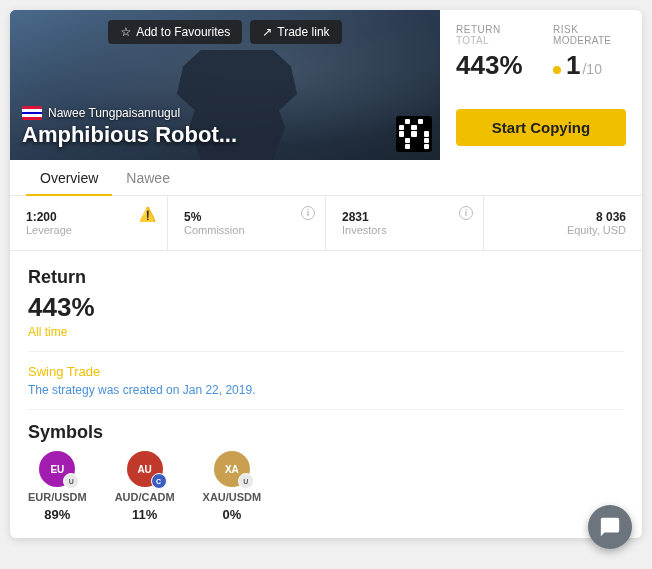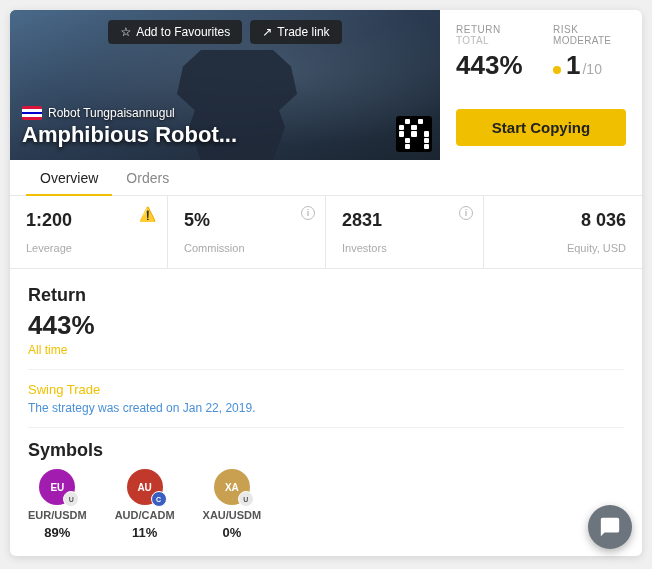--- a/index.html
+++ b/index.html
@@ -207,24 +207,24 @@
       border-bottom: 1px solid #e8e8e8;
       margin: 0 0;
     }
     .stat-cell {
       padding: 14px 16px;
       border-right: 1px solid #e8e8e8;
       position: relative;
     }
     .stat-cell:last-child { border-right: none; text-align: right; }
     .stat-cell-value {
-      font-size: 18px;
+      font-size: 12px;
       font-weight: 600;
       color: #222;
-      margin-bottom: 11px;
+      margin-bottom: 0;
     }
     .stat-cell-label {
       font-size: 11px;
       color: #aaa;
     }
     .info-icon {
       position: absolute;
       top: 10px;
       right: 10px;
       width: 14px;
@@ -374,21 +374,21 @@
       </div>
 
       <div class="hero-flag-name">
         <div class="flag-icon">
           <div class="flag-red"></div>
           <div class="flag-white"></div>
           <div style="background:#0000cd;height:33%;"></div>
           <div class="flag-white"></div>
           <div class="flag-red"></div>
         </div>
-        <span class="hero-name">Robot Tungpaisannugul</span>
+        <span class="hero-name">Nawee Tungpaisannugul</span>
       </div>
 
       <div class="hero-title">Amphibious Robot...</div>
 
       <div class="qr-code">
         <div class="qr-cell dark"></div>
         <div class="qr-cell"></div>
         <div class="qr-cell dark"></div>
         <div class="qr-cell"></div>
         <div class="qr-cell dark"></div>
@@ -431,21 +431,21 @@
             <span style="font-size:14px;color:#aaa;">/10</span>
           </div>
         </div>
       </div>
       <button class="start-copying-btn">Start Copying</button>
     </div>
   </div>
 
   <div class="tabs">
     <div class="tab active">Overview</div>
-    <div class="tab">Orders</div>
+    <div class="tab">Nawee</div>
   </div>
 
   <div class="stats-grid">
     <div class="stat-cell">
       <div class="stat-cell-value">1:200</div>
       <div class="stat-cell-label">Leverage</div>
       <div class="warning-icon">⚠️</div>
     </div>
     <div class="stat-cell">
       <div class="stat-cell-value">5%</div>

